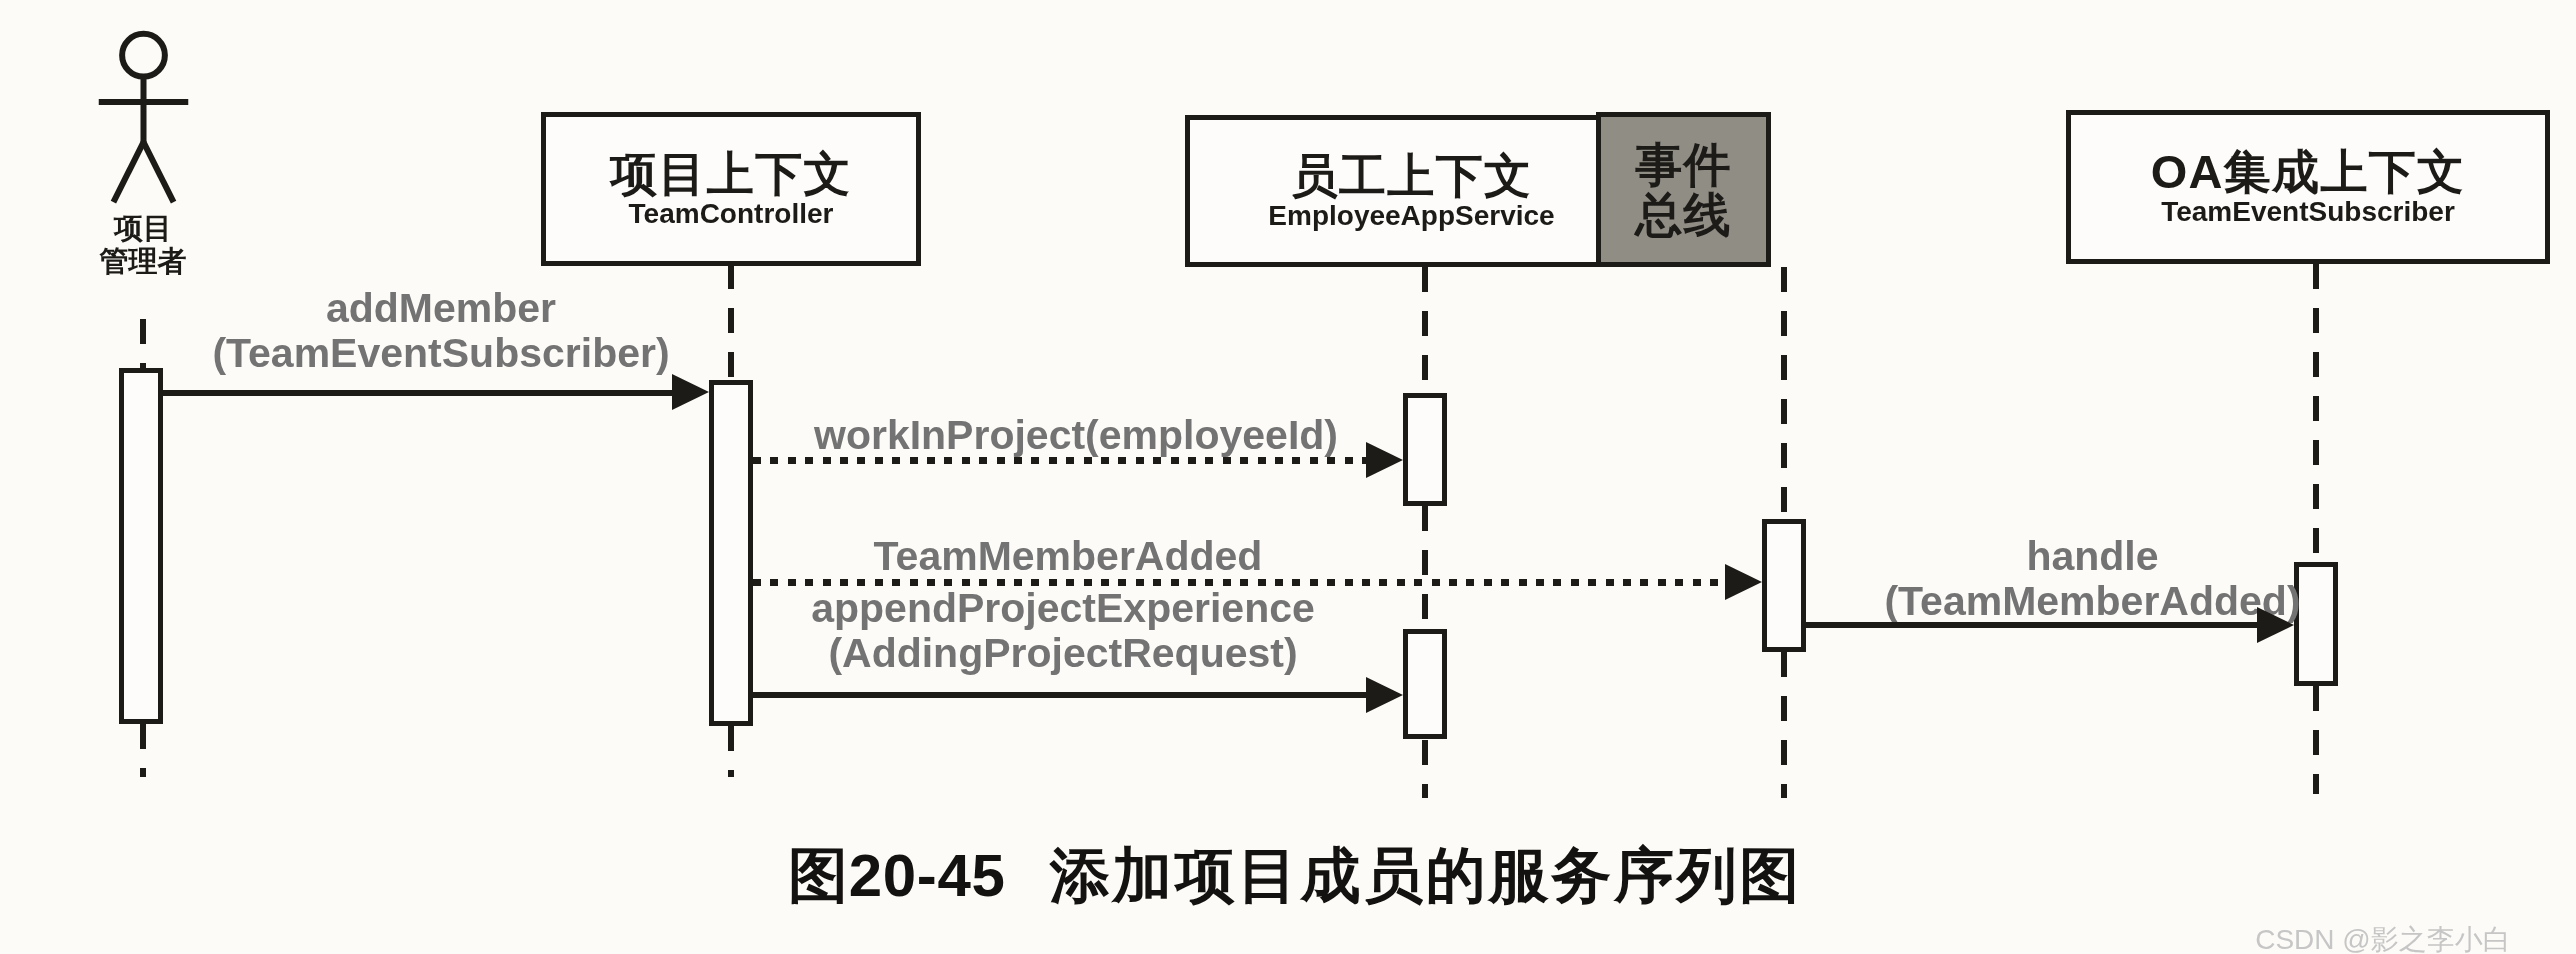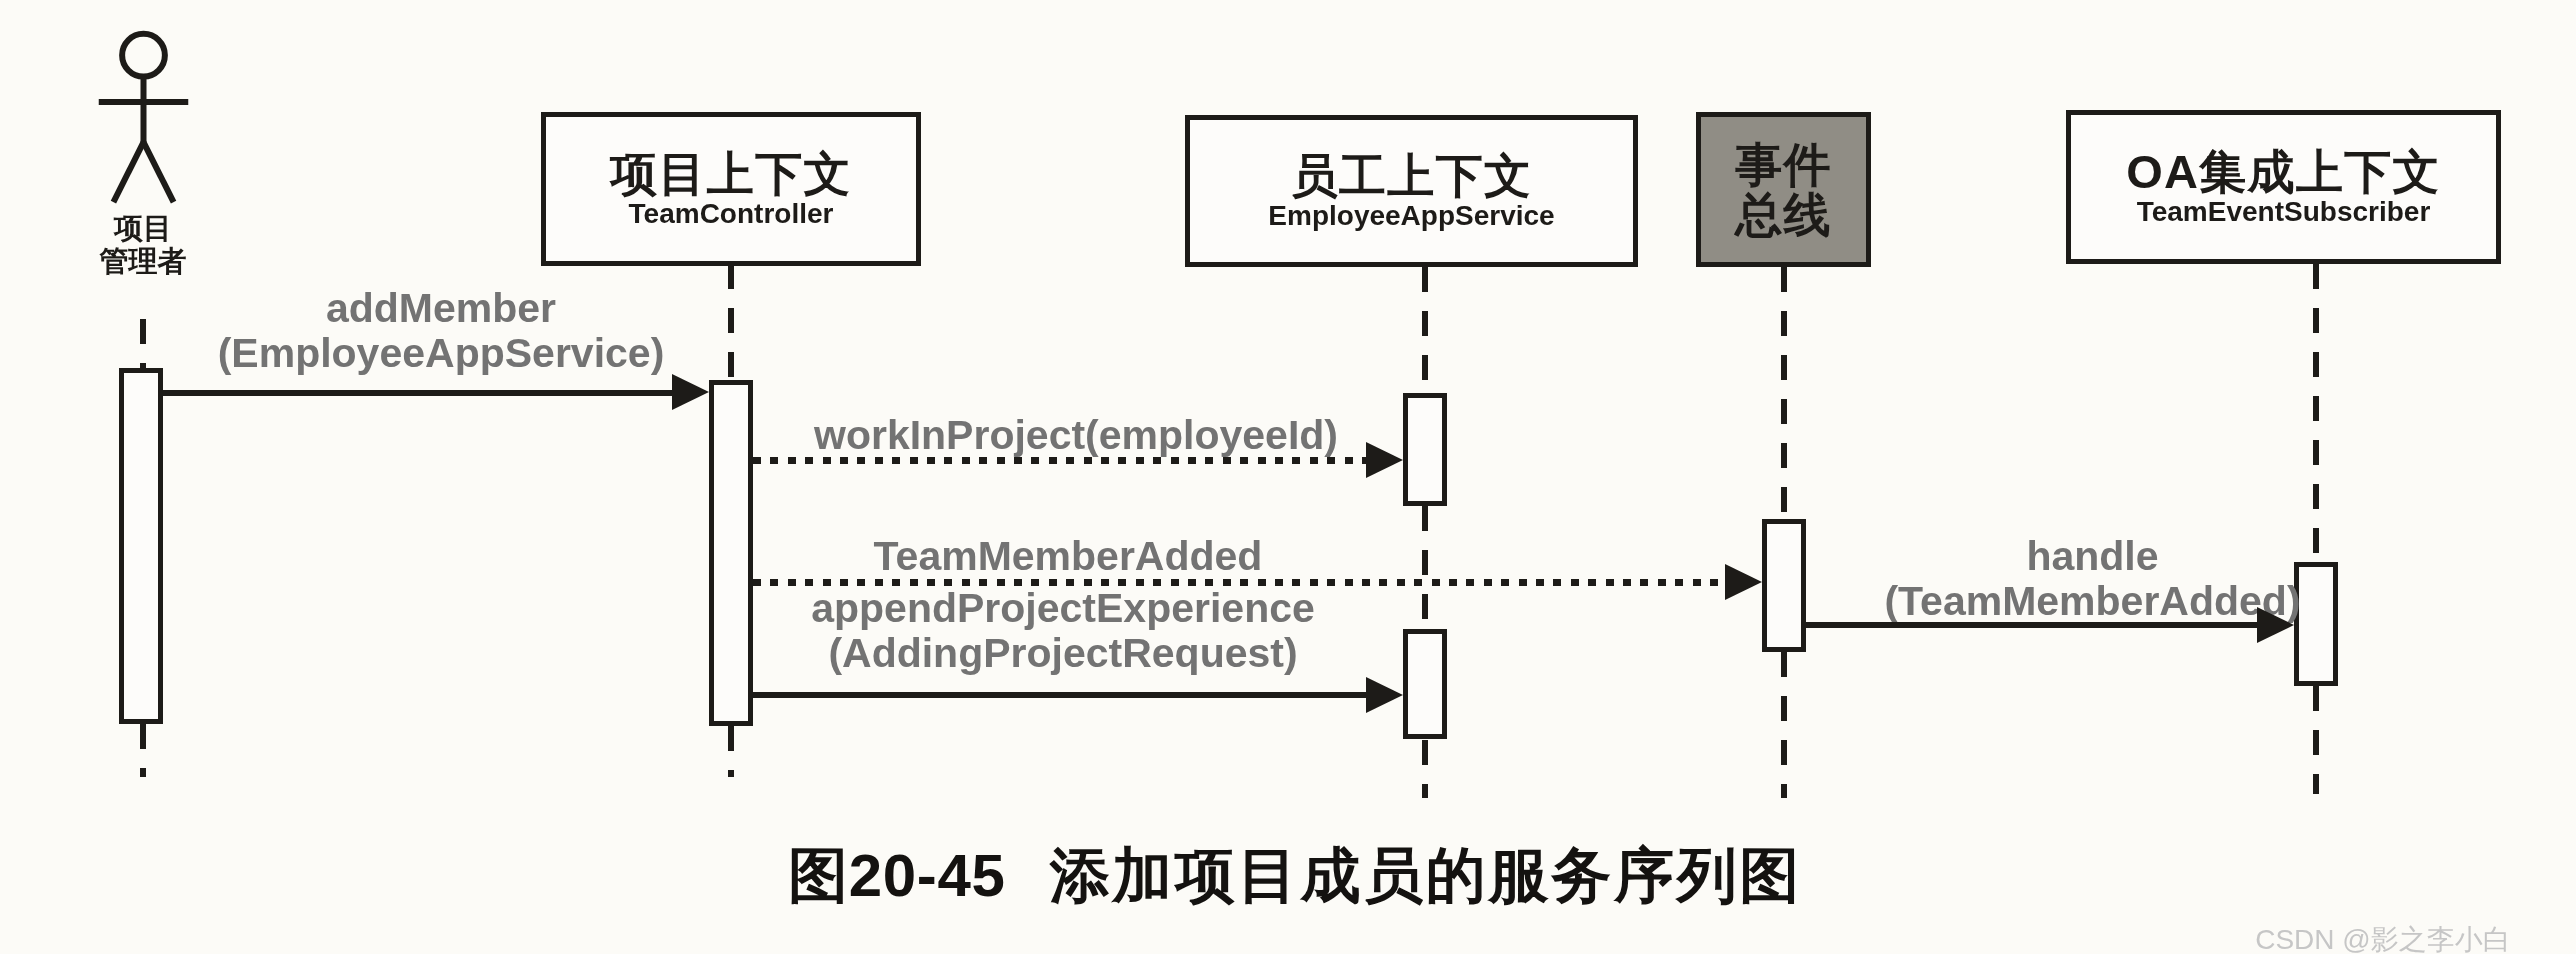--- a/index.html
+++ b/index.html
@@ -106,26 +106,26 @@
   <div class="pbox" style="left:541px;top:112px;width:380px;height:154px;">
     <div class="zh">项目上下文</div>
     <div class="en">TeamController</div>
   </div>
 
   <div class="pbox" style="left:1185px;top:115px;width:453px;height:152px;">
     <div class="zh">员工上下文</div>
     <div class="en">EmployeeAppService</div>
   </div>
 
-  <div class="pbox shaded" style="left:1696px;top:112px;width:175px;height:155px;">
+  <div class="pbox shaded" style="left:1596px;top:112px;width:175px;height:155px;">
     <div class="zh">事件</div>
     <div class="zh">总线</div>
   </div>
 
-  <div class="pbox" style="left:2066px;top:110px;width:435px;height:154px;">
+  <div class="pbox" style="left:2066px;top:110px;width:484px;height:154px;">
     <div class="zh">OA集成上下文</div>
     <div class="en">TeamEventSubscriber</div>
   </div>
 
   <div class="lifeline" style="left:140px;top:319px;height:49px;"></div>
   <div class="lifeline" style="left:140px;top:724px;height:53px;"></div>
 
   <div class="lifeline" style="left:728px;top:264px;height:116px;"></div>
   <div class="lifeline" style="left:728px;top:726px;height:51px;"></div>
 
@@ -141,21 +141,21 @@
 
   <div class="activation" style="left:119px;top:368px;height:356px;"></div>
   <div class="activation" style="left:709px;top:380px;height:346px;"></div>
   <div class="activation" style="left:1403px;top:393px;height:113px;"></div>
   <div class="activation" style="left:1403px;top:629px;height:110px;"></div>
   <div class="activation" style="left:1762px;top:519px;height:133px;"></div>
   <div class="activation" style="left:2294px;top:562px;height:124px;"></div>
 
   <div class="mlabel" style="left:107px;top:286px;width:668px;">
     <div>addMember</div>
-    <div>(EmployeeAppService)</div>
+    <div>(TeamEventSubscriber)</div>
   </div>
   <div class="mline-solid" style="left:163px;top:390px;width:513px;"></div>
   <div class="ahead" style="left:672px;top:374px;"></div>
 
   <div class="mlabel" style="left:742px;top:413px;width:668px;">
     <div>workInProject(employeeId)</div>
   </div>
   <div class="mline-dotted" style="left:753px;top:457px;width:613px;"></div>
   <div class="ahead" style="left:1366px;top:442px;"></div>
 

